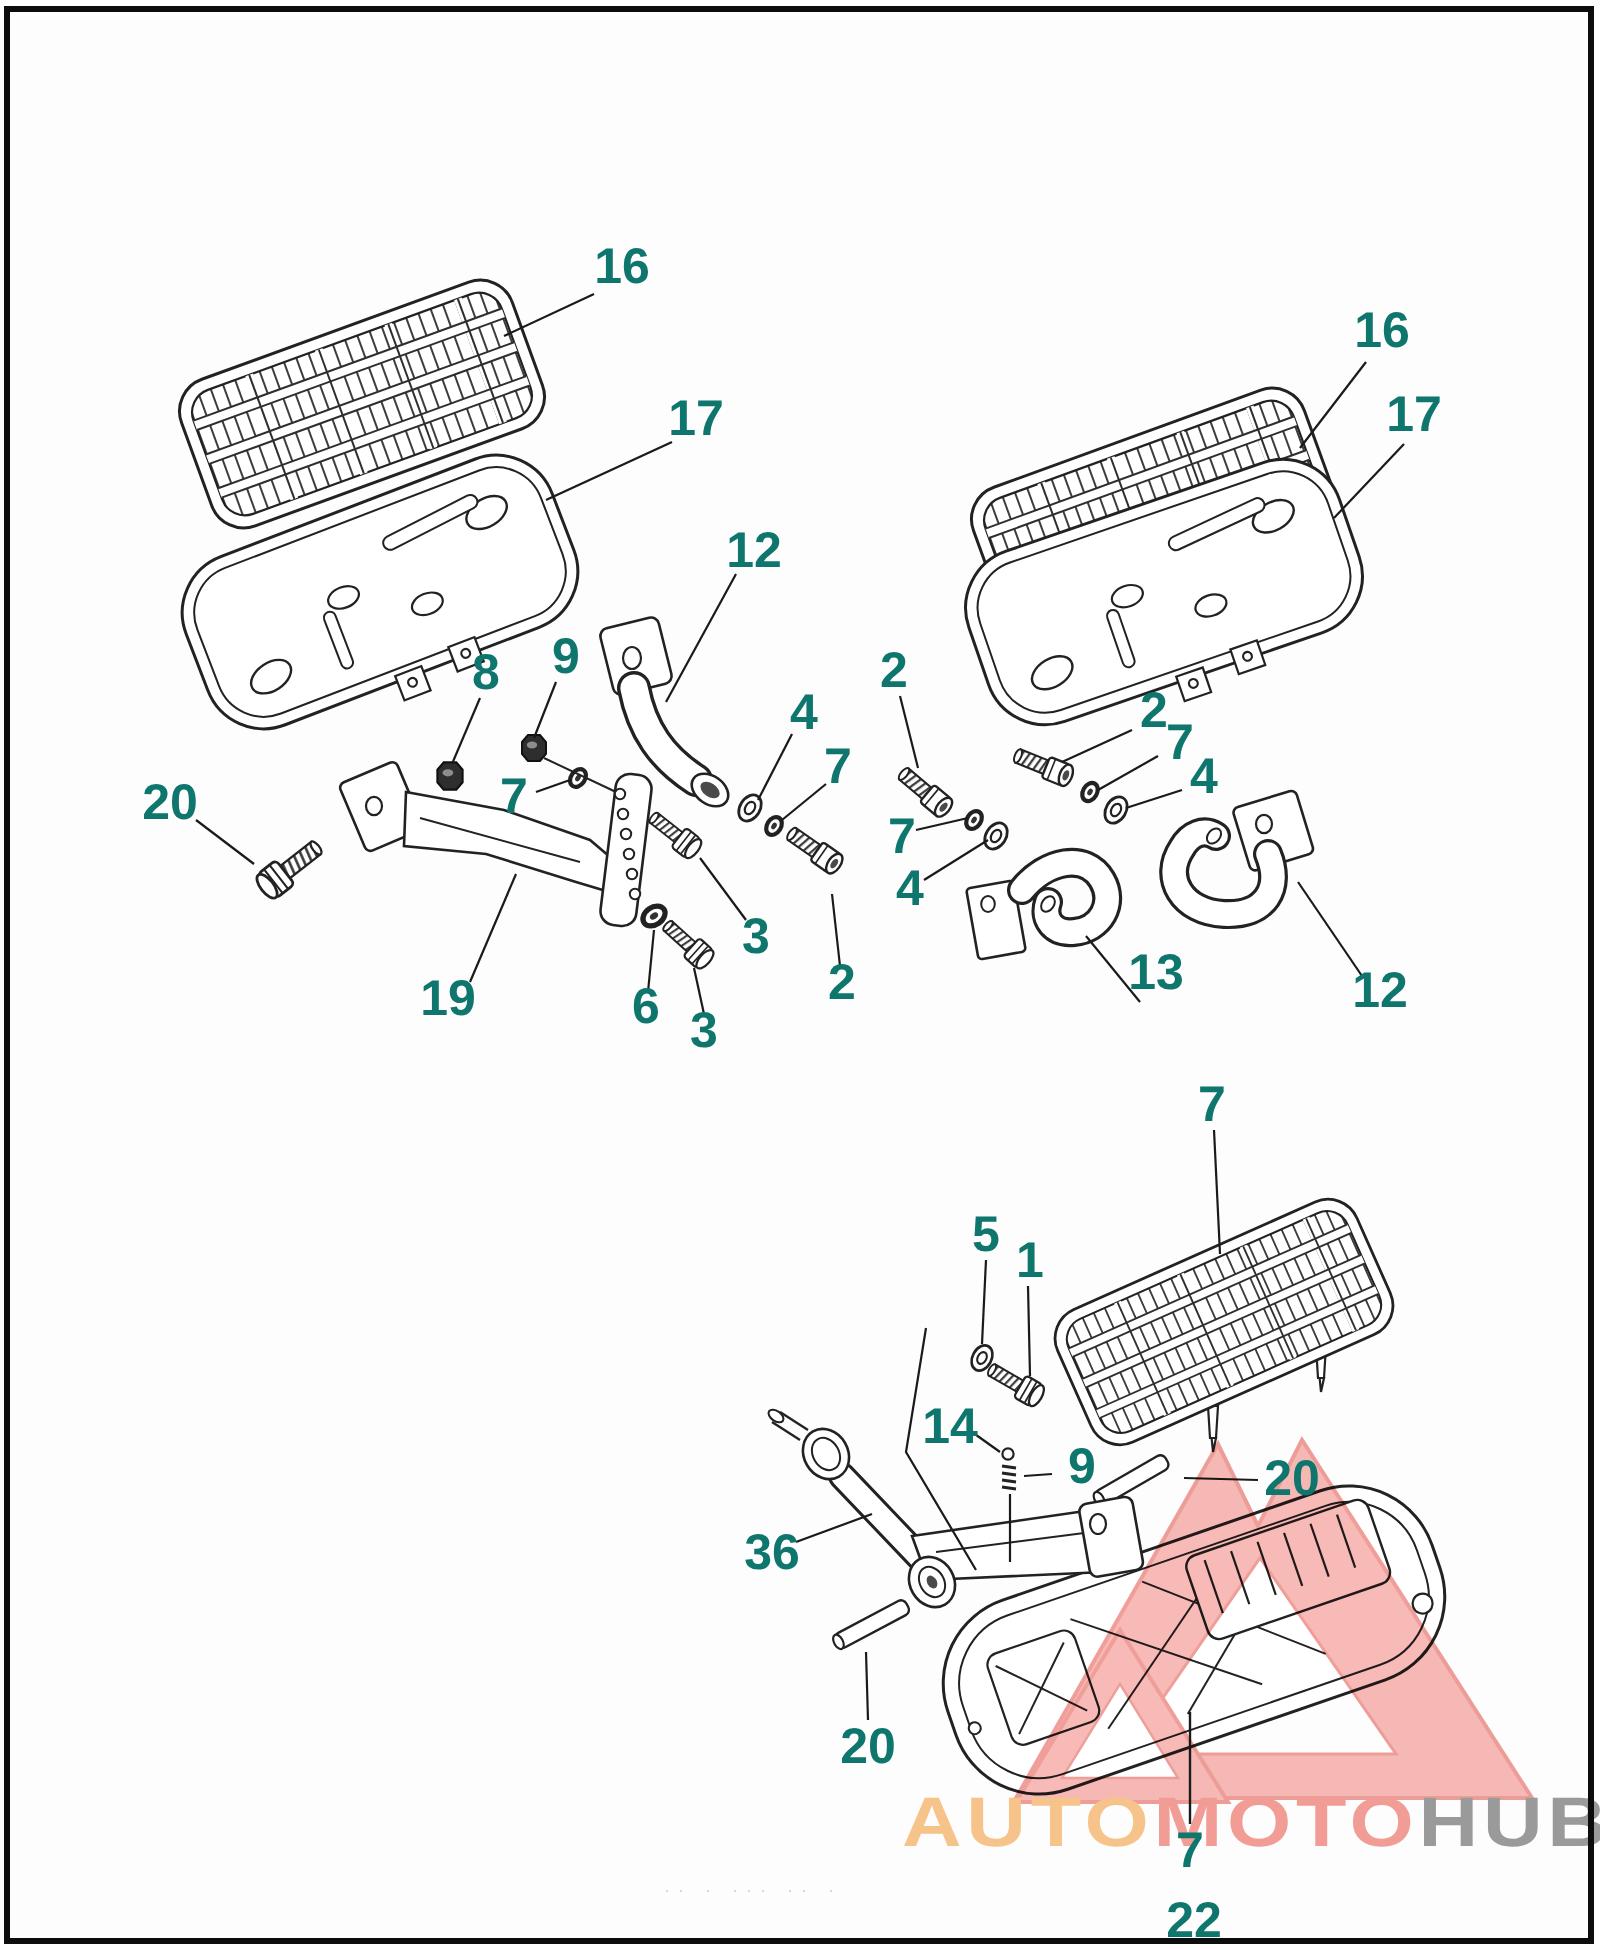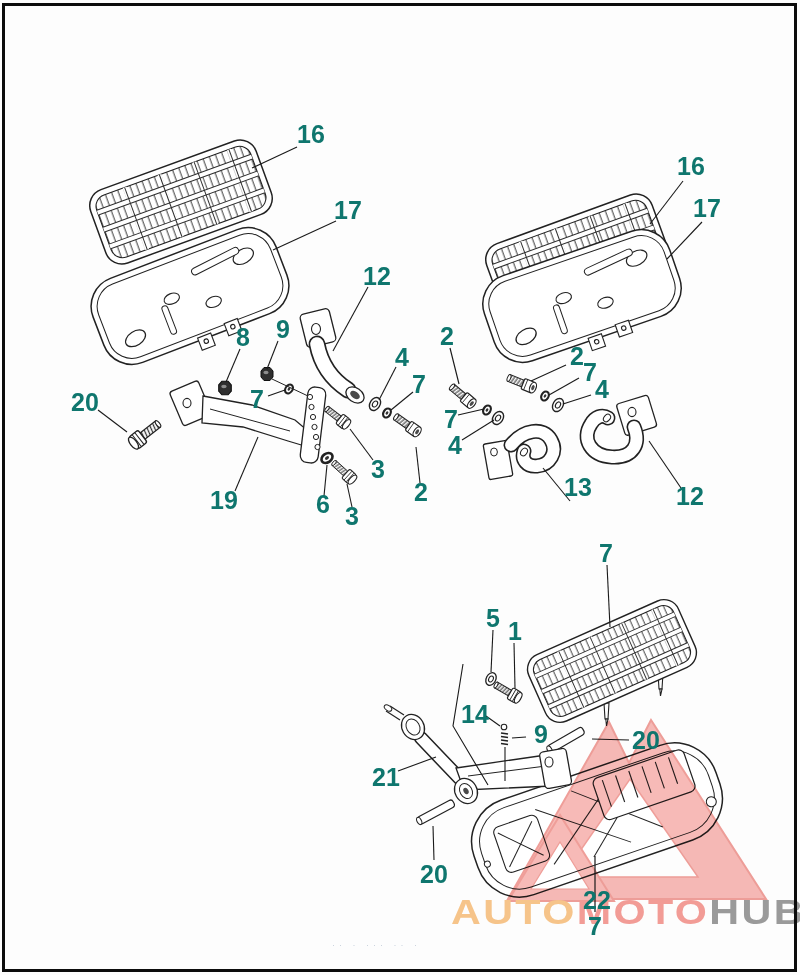--- a/index.html
+++ b/index.html
@@ -372,17 +372,17 @@
   <div class="lbl" style="left:323px;top:504px">6</div>
   <div class="lbl" style="left:352px;top:516px">3</div>
   <div class="lbl" style="left:578px;top:487px">13</div>
   <div class="lbl" style="left:690px;top:496px">12</div>
   <div class="lbl" style="left:606px;top:553px">7</div>
   <div class="lbl" style="left:493px;top:618px">5</div>
   <div class="lbl" style="left:515px;top:631px">1</div>
   <div class="lbl" style="left:475px;top:714px">14</div>
   <div class="lbl" style="left:541px;top:734px">9</div>
   <div class="lbl" style="left:646px;top:740px">20</div>
-  <div class="lbl" style="left:386px;top:777px">21</div>
+  <div class="lbl" style="left:386px;top:777px">36</div>
   <div class="lbl" style="left:434px;top:874px">20</div>
   <div class="lbl" style="left:595px;top:926px">7</div>
-  <div class="lbl" style="left:597px;top:900px">22</div>
+  <div class="lbl" style="left:597px;top:961px">22</div>
 </div>
 
 </body></html>

